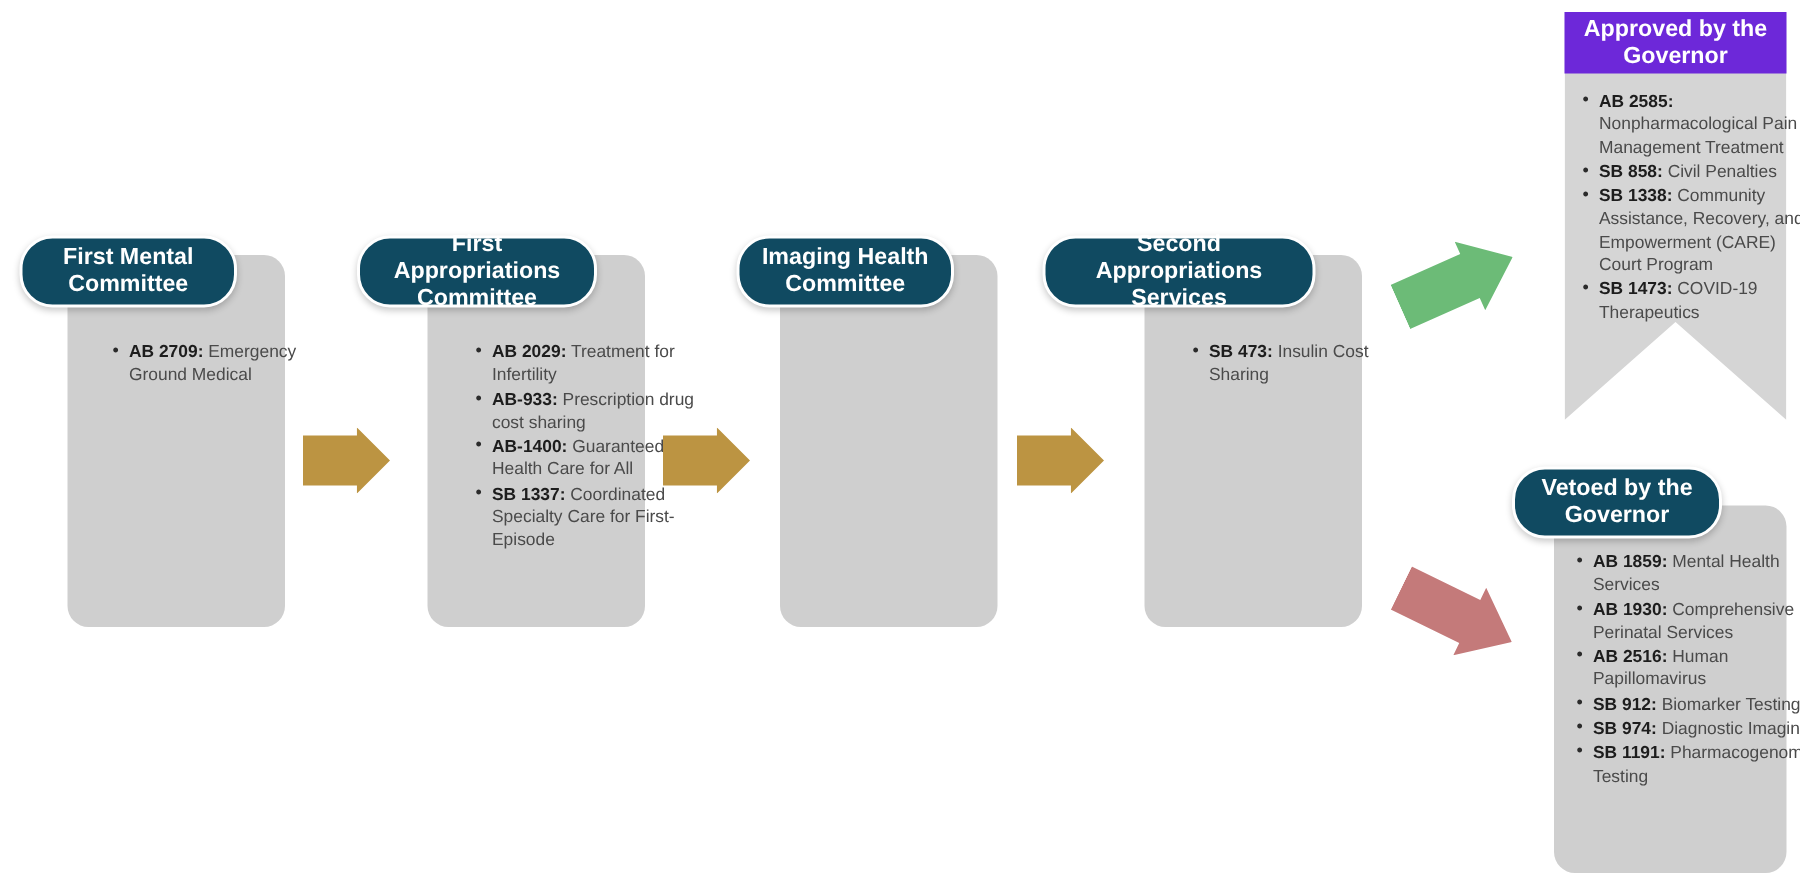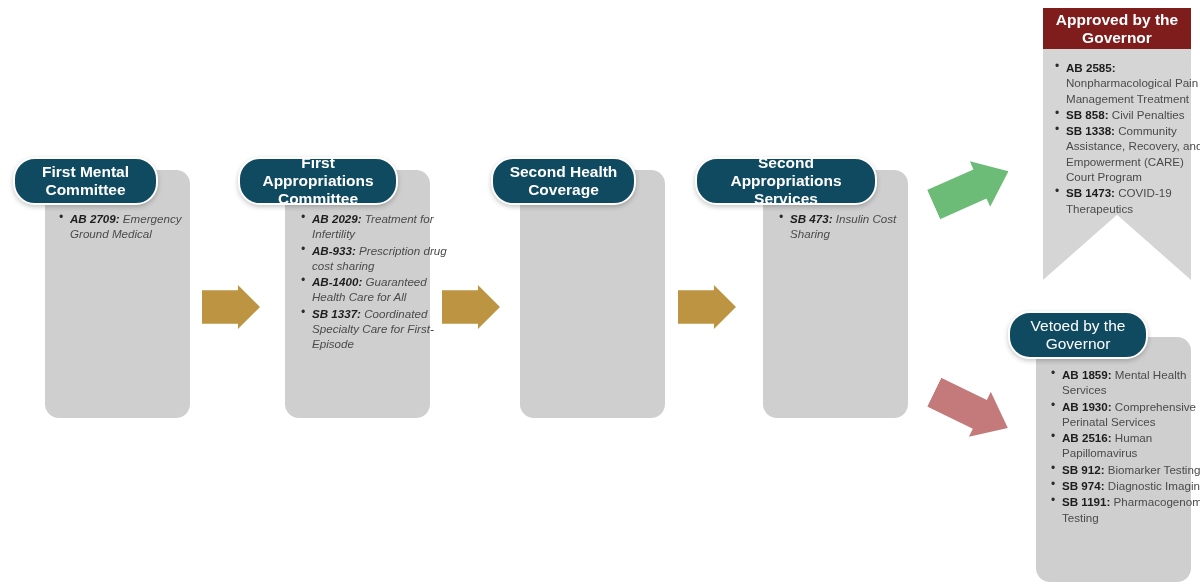--- a/index.html
+++ b/index.html
@@ -43,28 +43,27 @@
     text-align: center;
     display: flex;
     align-items: center;
     justify-content: center;
     box-sizing: border-box;
     padding: 6px 12px;
     z-index: 5;
   }
   .stage-list {
     position: absolute;
-    margin: 0;
+    margin: 16px;
     padding: 0 6px 0 22px;
     list-style: none;
     font-size: 11.6px;
     line-height: 1.32;
     color: #4a4a4a;
     z-index: 6;
-    font-style: italic;
   }
   .stage-list li {
     position: relative;
     margin-bottom: 1px;
   }
   .stage-list li::before {
     content: "\2022";
     position: absolute;
     left: -11px;
     top: -1px;
@@ -93,41 +92,41 @@
     background: #d5d5d5;
     clip-path: polygon(0% 0%, 100% 0%, 100% 100%, 50% 76%, 0% 100%);
   }
   .rounded-body {
     position: absolute;
     background: #cfcfcf;
     border-radius: 14px;
   }
   .outcome-header-rect {
     position: absolute;
-    background: #7f1d1d;
+    background: #6d28d9;
     color: #ffffff;
     font-weight: bold;
     font-size: 15.5px;
     line-height: 1.15;
     text-align: center;
     display: flex;
     align-items: center;
     justify-content: center;
     box-sizing: border-box;
     padding: 18px 8px;
     z-index: 5;
   }
   .outcome-header-pill {
     position: absolute;
     background: #104a61;
     border-radius: 22px;
     border: 2.5px solid #ffffff;
     box-shadow: 0 2px 5px rgba(0,0,0,0.22);
     color: #ffffff;
-    font-weight: normal;
+    font-weight: bold;
     font-size: 15.5px;
     line-height: 1.15;
     text-align: center;
     display: flex;
     align-items: center;
     justify-content: center;
     box-sizing: border-box;
     padding: 6px 10px;
     z-index: 5;
   }
@@ -203,21 +202,21 @@
       <li>
         <span class="bill-id">SB 1337:</span><span> Coordinated Specialty Care for First-Episode</span>
       </li>
     </ul>
   </div>
 
   <div class="gold-arrow" style="left:442px; top:285px; width:58px; height:44px;"></div>
 
   <div class="stage">
     <div class="stage-body" style="left:520px; top:170px; width:145px; height:248px;"></div>
-    <div class="stage-header" style="left:491px; top:157px; width:145px; height:48px;">Second Health Coverage</div>
+    <div class="stage-header" style="left:491px; top:157px; width:145px; height:48px;">Imaging Health Committee</div>
     <ul class="stage-list" style="left:524px; top:211px; width:138px;"></ul>
   </div>
 
   <div class="gold-arrow" style="left:678px; top:285px; width:58px; height:44px;"></div>
 
   <div class="stage">
     <div class="stage-body" style="left:763px; top:170px; width:145px; height:248px;"></div>
     <div class="stage-header" style="left:695px; top:157px; width:182px; height:48px;">Second Appropriations Services</div>
     <ul class="stage-list" style="left:768px; top:211px; width:138px;">
       <li>

